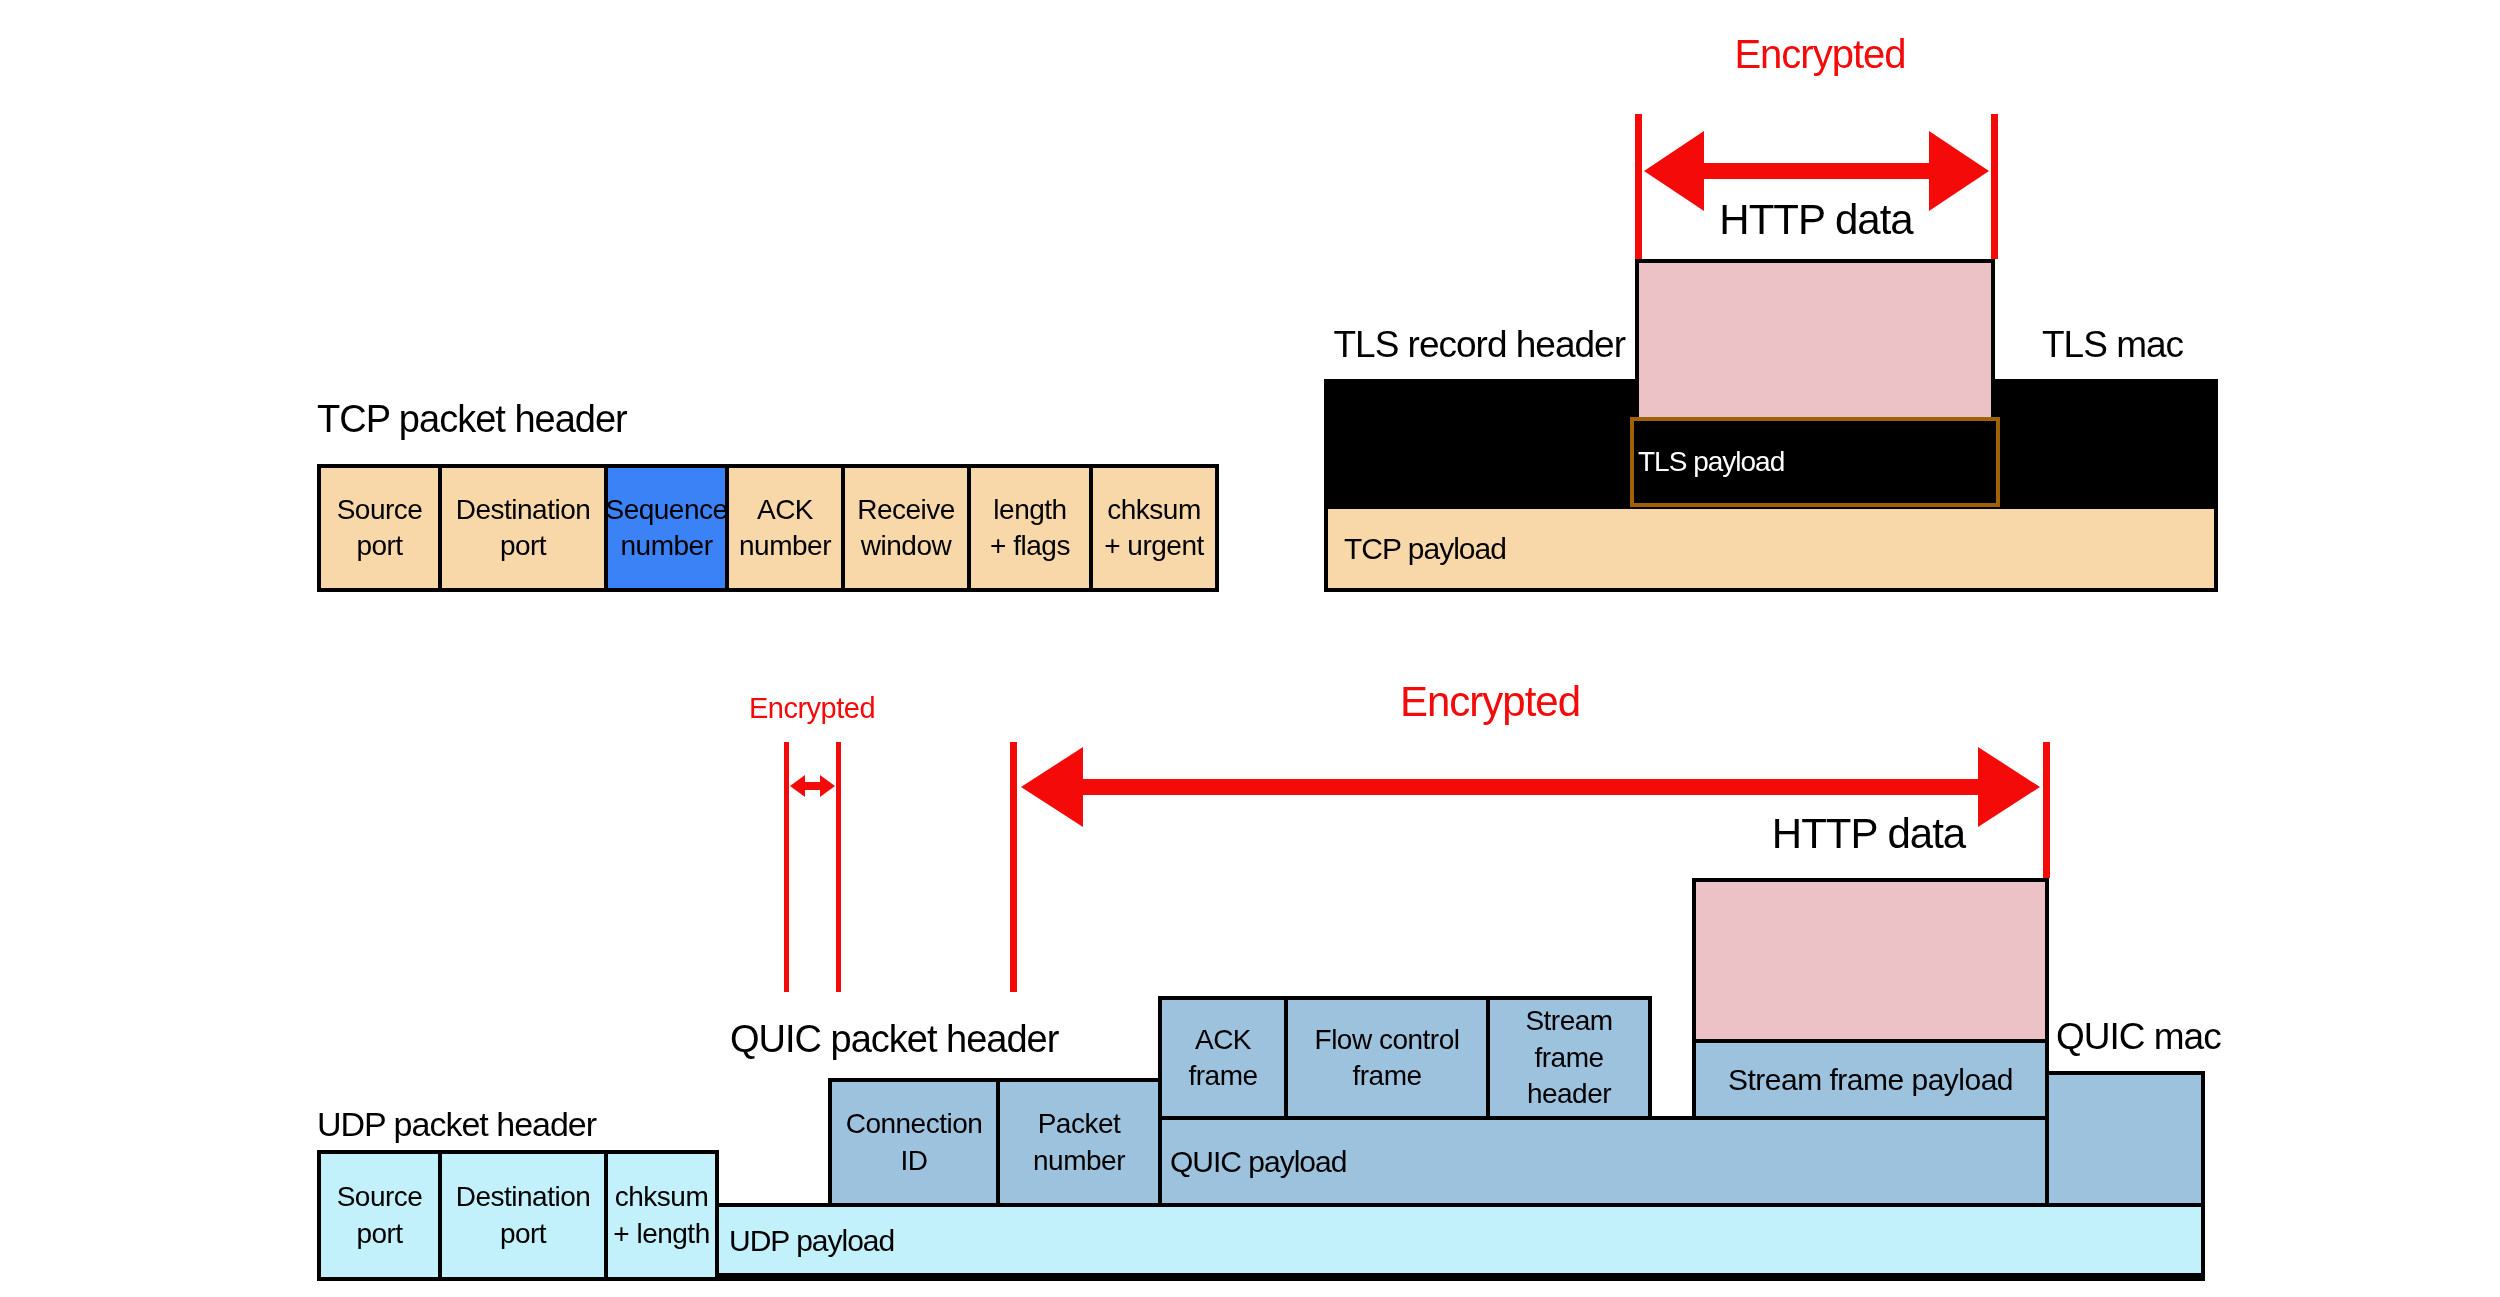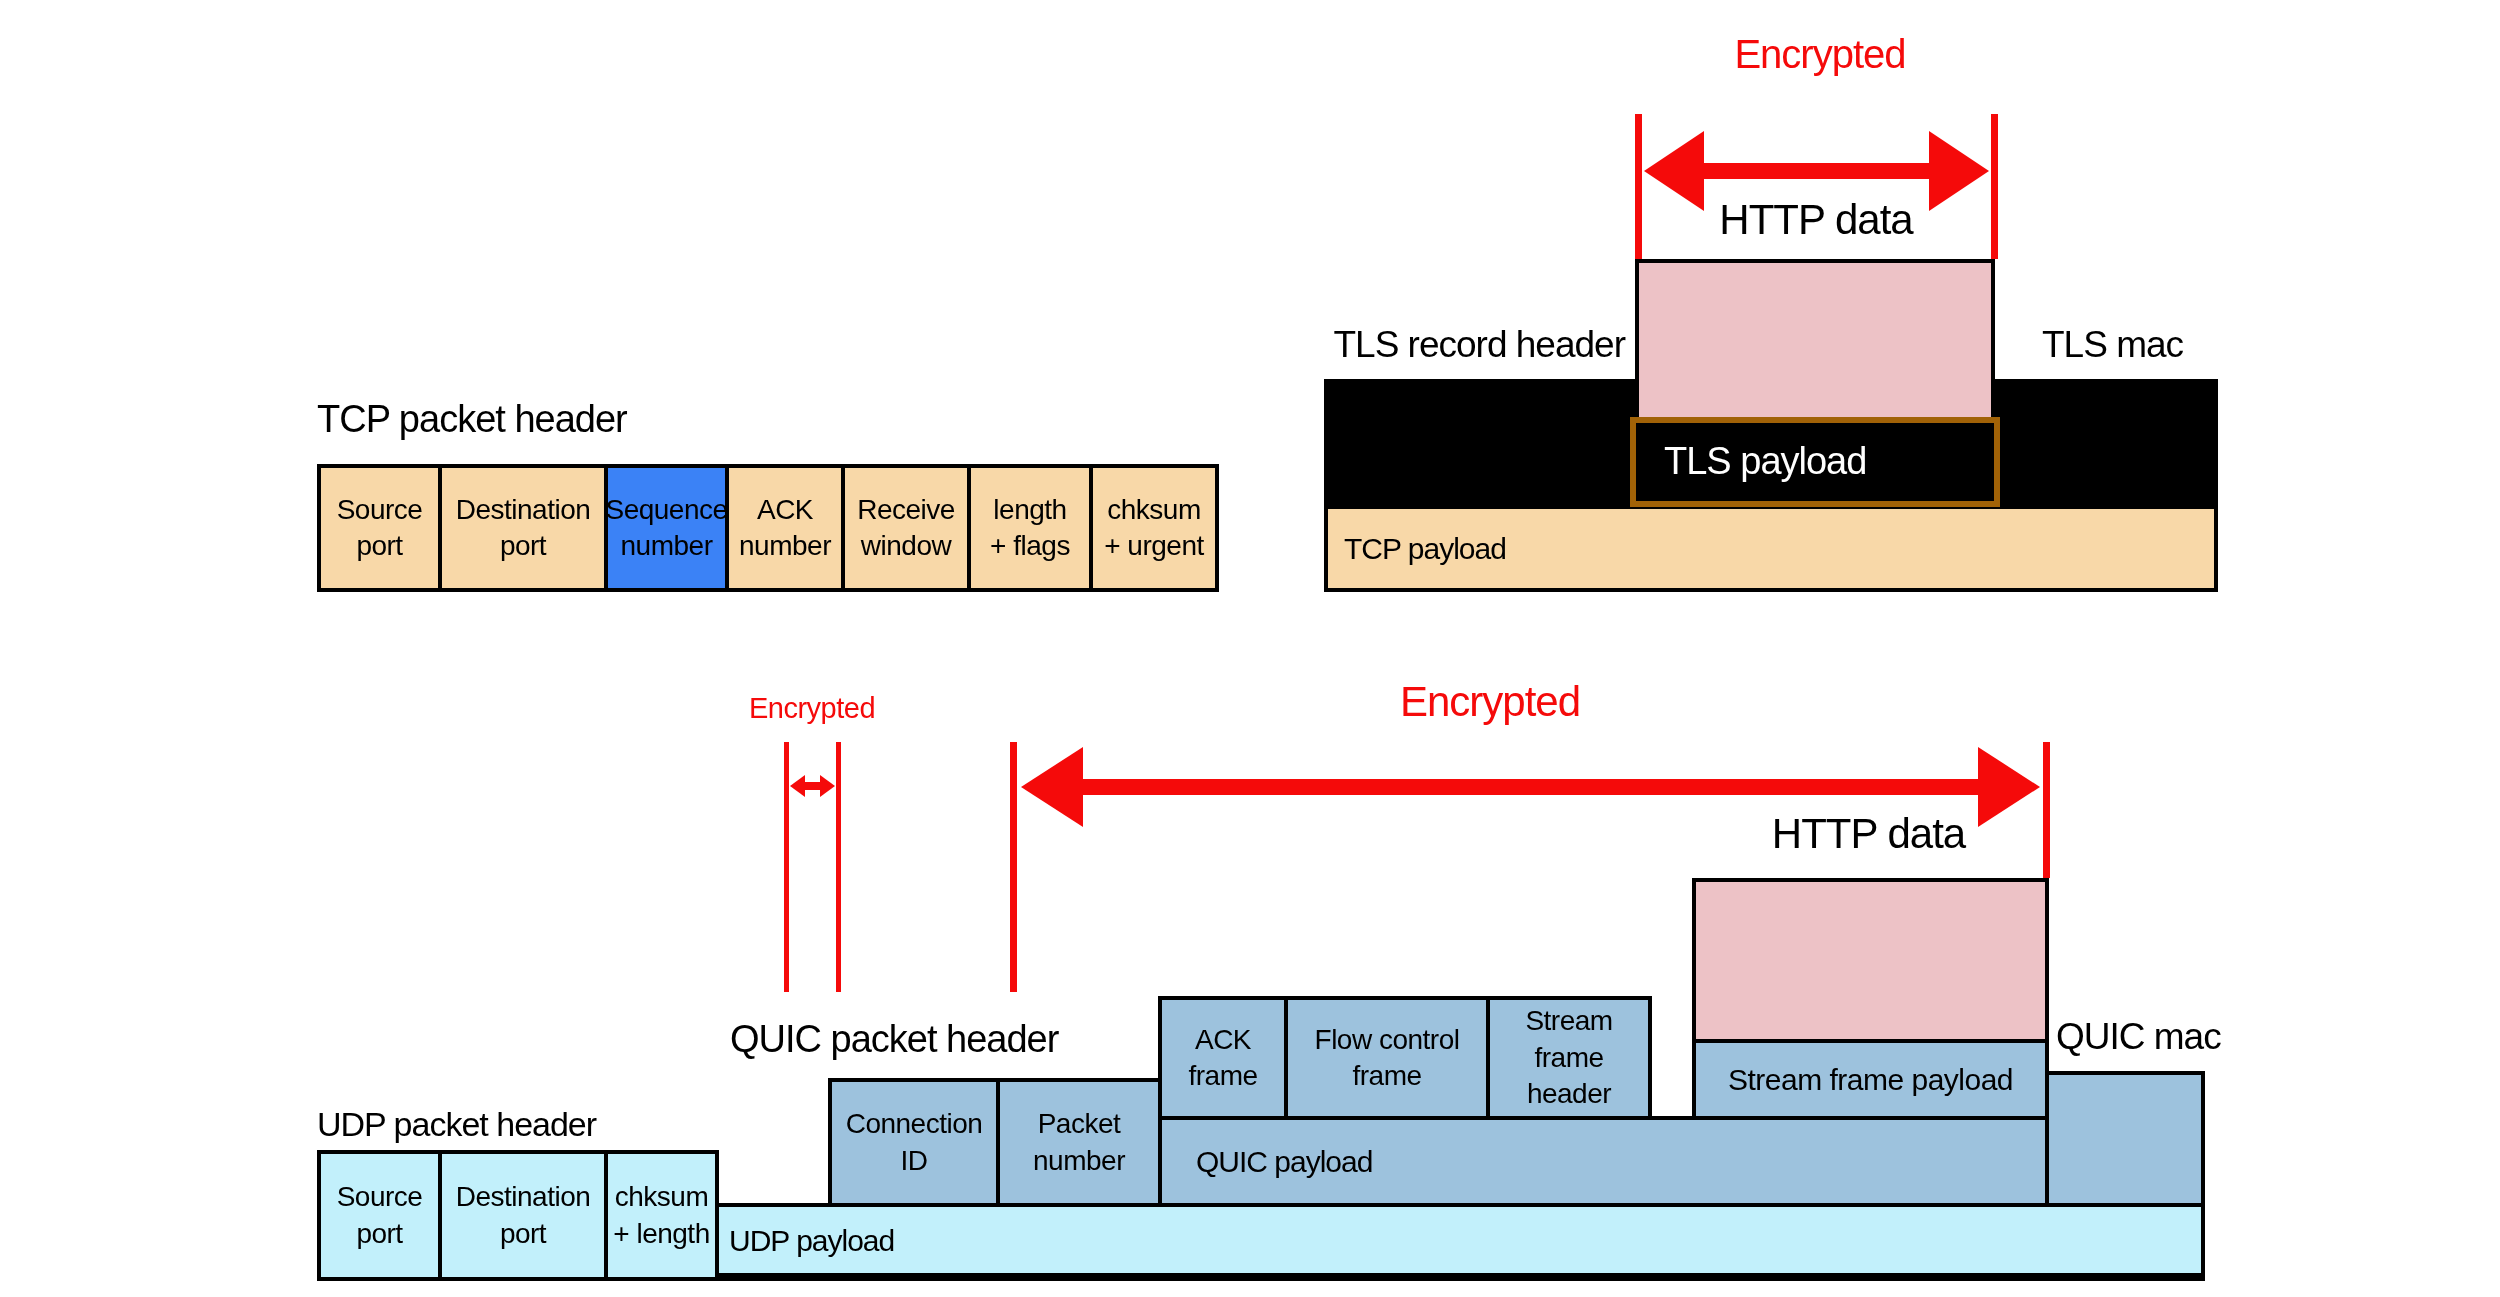--- a/index.html
+++ b/index.html
@@ -75,21 +75,21 @@
 number</div>
   <div class="box tan" style="left: 841px; top: 464px; width: 130px; height: 128px; background: rgb(248, 216, 168);">Receive
 window</div>
   <div class="box tan" style="left: 967px; top: 464px; width: 126px; height: 128px; background: rgb(248, 216, 168);">length
 + flags</div>
   <div class="box tan" style="left: 1089px; top: 464px; width: 130px; height: 128px; background: rgb(248, 216, 168);">chksum
 + urgent</div>
 
   <div class="box pink" style="left: 1635px; top: 259px; width: 360px; height: 162px; background: rgb(237, 194, 198);"></div>
 
-  <div class="box" style="left:1630px;top:417px;width:370px;height:90px;background:#000;border:6px solid #a16207;color:#fff;justify-content:flex-start;padding-left:28px;font-size:38px;letter-spacing:-1px;white-space:nowrap;">TLS payload</div>
+  <div class="box" style="left:1630px;top:417px;width:370px;height:90px;background:#000;border:4px solid #a16207;color:#fff;justify-content:flex-start;padding-left:4px;font-size:28px;letter-spacing:-1px;white-space:nowrap;">TLS payload</div>
 
   <div class="title red" style="left:726px;top:692px;width:172px;text-align:center;font-size:29px;letter-spacing:-0.5px;">Encrypted</div>
   <div class="title red" style="left:1290px;top:678px;width:400px;text-align:center;font-size:42px;">Encrypted</div>
 
   <div class="redline" style="left:784px;top:742px;width:5px;height:250px;"></div>
   <div class="redline" style="left:836px;top:742px;width:5px;height:250px;"></div>
   <div>
     <div class="tri" style="left:790px;top:775px;border-top:11px solid transparent;border-bottom:11px solid transparent;border-right:15px solid var(--red);"></div>
     <div class="shaft" style="left:801px;top:782px;width:23px;height:8px;"></div>
     <div class="tri" style="left:820px;top:775px;border-top:11px solid transparent;border-bottom:11px solid transparent;border-left:15px solid var(--red);"></div>
@@ -113,21 +113,21 @@
     <span>UDP payload</span>
   </div>
 
   <div class="box cyan" style="left: 317px; top: 1150px; width: 125px; height: 131px; background: rgb(194, 240, 251);">Source
 port</div>
   <div class="box cyan" style="left: 438px; top: 1150px; width: 170px; height: 131px; background: rgb(194, 240, 251);">Destination
 port</div>
   <div class="box cyan" style="left: 604px; top: 1150px; width: 115px; height: 131px; background: rgb(194, 240, 251);">chksum
 + length</div>
 
-  <div class="box blue payload-label" style="left: 1158px; top: 1116px; width: 895px; height: 91px; padding-left: 34px; background: rgb(157, 194, 221);">
+  <div class="box blue payload-label" style="left: 1158px; top: 1116px; width: 895px; height: 91px; padding-left: 8px; background: rgb(157, 194, 221);">
     <span>QUIC payload</span>
   </div>
 
   <div class="box blue" style="left: 2045px; top: 1071px; width: 160px; height: 136px; background: rgb(157, 194, 221);"></div>
 
   <div class="box blue" style="left: 828px; top: 1078px; width: 172px; height: 129px; background: rgb(157, 194, 221);">Connection
 ID</div>
   <div class="box blue" style="left: 996px; top: 1078px; width: 166px; height: 129px; background: rgb(157, 194, 221);">Packet
 number</div>
 

